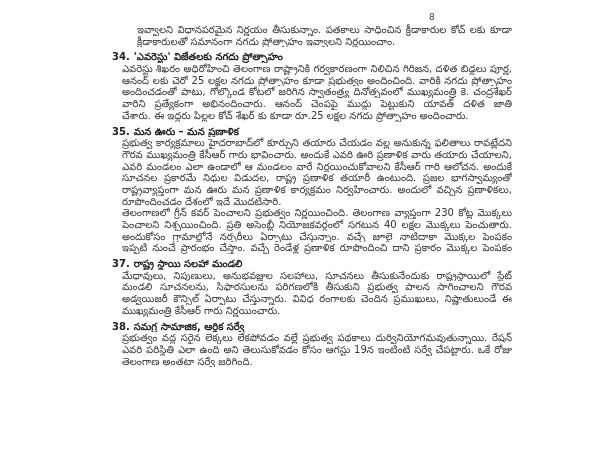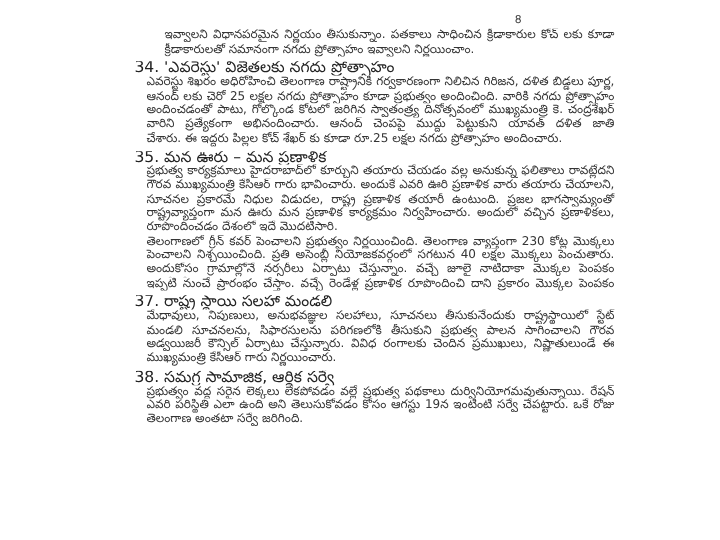--- a/index.html
+++ b/index.html
@@ -44,25 +44,25 @@
     text-align-last: justify;
   }
   
   .ll {
     text-align: left;
     text-align-last: left;
   }
   .intro .line { margin-left: 25px; width: 375px; }
   .section .line { margin-left: 10px; width: 390px; }
   .heading {
-    font-size: 13px;
+    font-size: 10px;
     line-height: 11.7px;
     height: 11.7px;
     overflow: hidden;
-    font-weight: normal;
+    font-weight: bold;
     color: #222222;
     margin-top: 4px;
     white-space: nowrap;
   }
   .heading .num { display: inline-block; margin-right: 4px; }
 </style>
 </head>
 <body>
 
 <div class="page">
@@ -85,20 +85,21 @@
       <div class="line jl">వారిని ప్రత్యేకంగా అభినందించారు. ఆనంద్ చెంపపై ముద్దు పెట్టుకుని యావత్ దళిత జాతి పొంగిపోయేట్లు</div>
       <div class="line ll">చేశారు. ఈ ఇద్దరు పిల్లల కోచ్ శేఖర్ కు కూడా రూ.25 లక్షల నగదు ప్రోత్సాహం అందించారు.</div>
     </div>
 
     <div class="section">
       <div class="heading">
         <span class="num">35.</span><span>మన ఊరు – మన ప్రణాళిక</span>
       </div>
       <div class="line jl">ప్రభుత్వ కార్యక్రమాలు హైదరాబాద్‌లో కూర్చుని తయారు చేయడం వల్ల అనుకున్న ఫలితాలు రావట్లేదని</div>
       <div class="line jl">గౌరవ ముఖ్యమంత్రి కేసీఆర్ గారు భావించారు. అందుకే ఎవరి ఊరి ప్రణాళిక వారు తయారు చేయాలని,</div>
+      <div class="line jl">ఎవరి మండలం ఎలా ఉండాలో ఆ మండలం వారే నిర్ణయించుకోవాలని కేసీఆర్ గారి ఆలోచన. అందుకే</div>
       <div class="line jl">సూచనల ప్రకారమే నిధుల విడుదల, రాష్ట్ర ప్రణాళిక తయారీ ఉంటుంది. ప్రజల భాగస్వామ్యంతో ప్రణాళికలు</div>
       <div class="line jl">రాష్ట్రవ్యాప్తంగా మన ఊరు మన ప్రణాళిక కార్యక్రమం నిర్వహించారు. అందులో వచ్చిన ప్రణాళికలు,</div>
       <div class="line ll">రూపొందించడం దేశంలో ఇదే మొదటిసారి.</div>
     </div>
 
     <div class="section">
       <div class="line jl">తెలంగాణలో గ్రీన్ కవర్ పెంచాలని ప్రభుత్వం నిర్ణయించింది. తెలంగాణ వ్యాప్తంగా 230 కోట్ల మొక్కలు</div>
       <div class="line jl">పెంచాలని నిశ్చయించింది. ప్రతి అసెంబ్లీ నియోజకవర్గంలో సగటున 40 లక్షల మొక్కలు పెంచుతారు.</div>
       <div class="line jl">అందుకోసం గ్రామాల్లోనే నర్సరీలు ఏర్పాటు చేస్తున్నాం. వచ్చే జూలై నాటిదాకా మొక్కల పెంపకం నర్సరీల్లో</div>
       <div class="line jl">ఇప్పటి నుంచే ప్రారంభం చేస్తాం. వచ్చే రెండేళ్ల ప్రణాళిక రూపొందించి దాని ప్రకారం మొక్కల పెంపకం</div>

